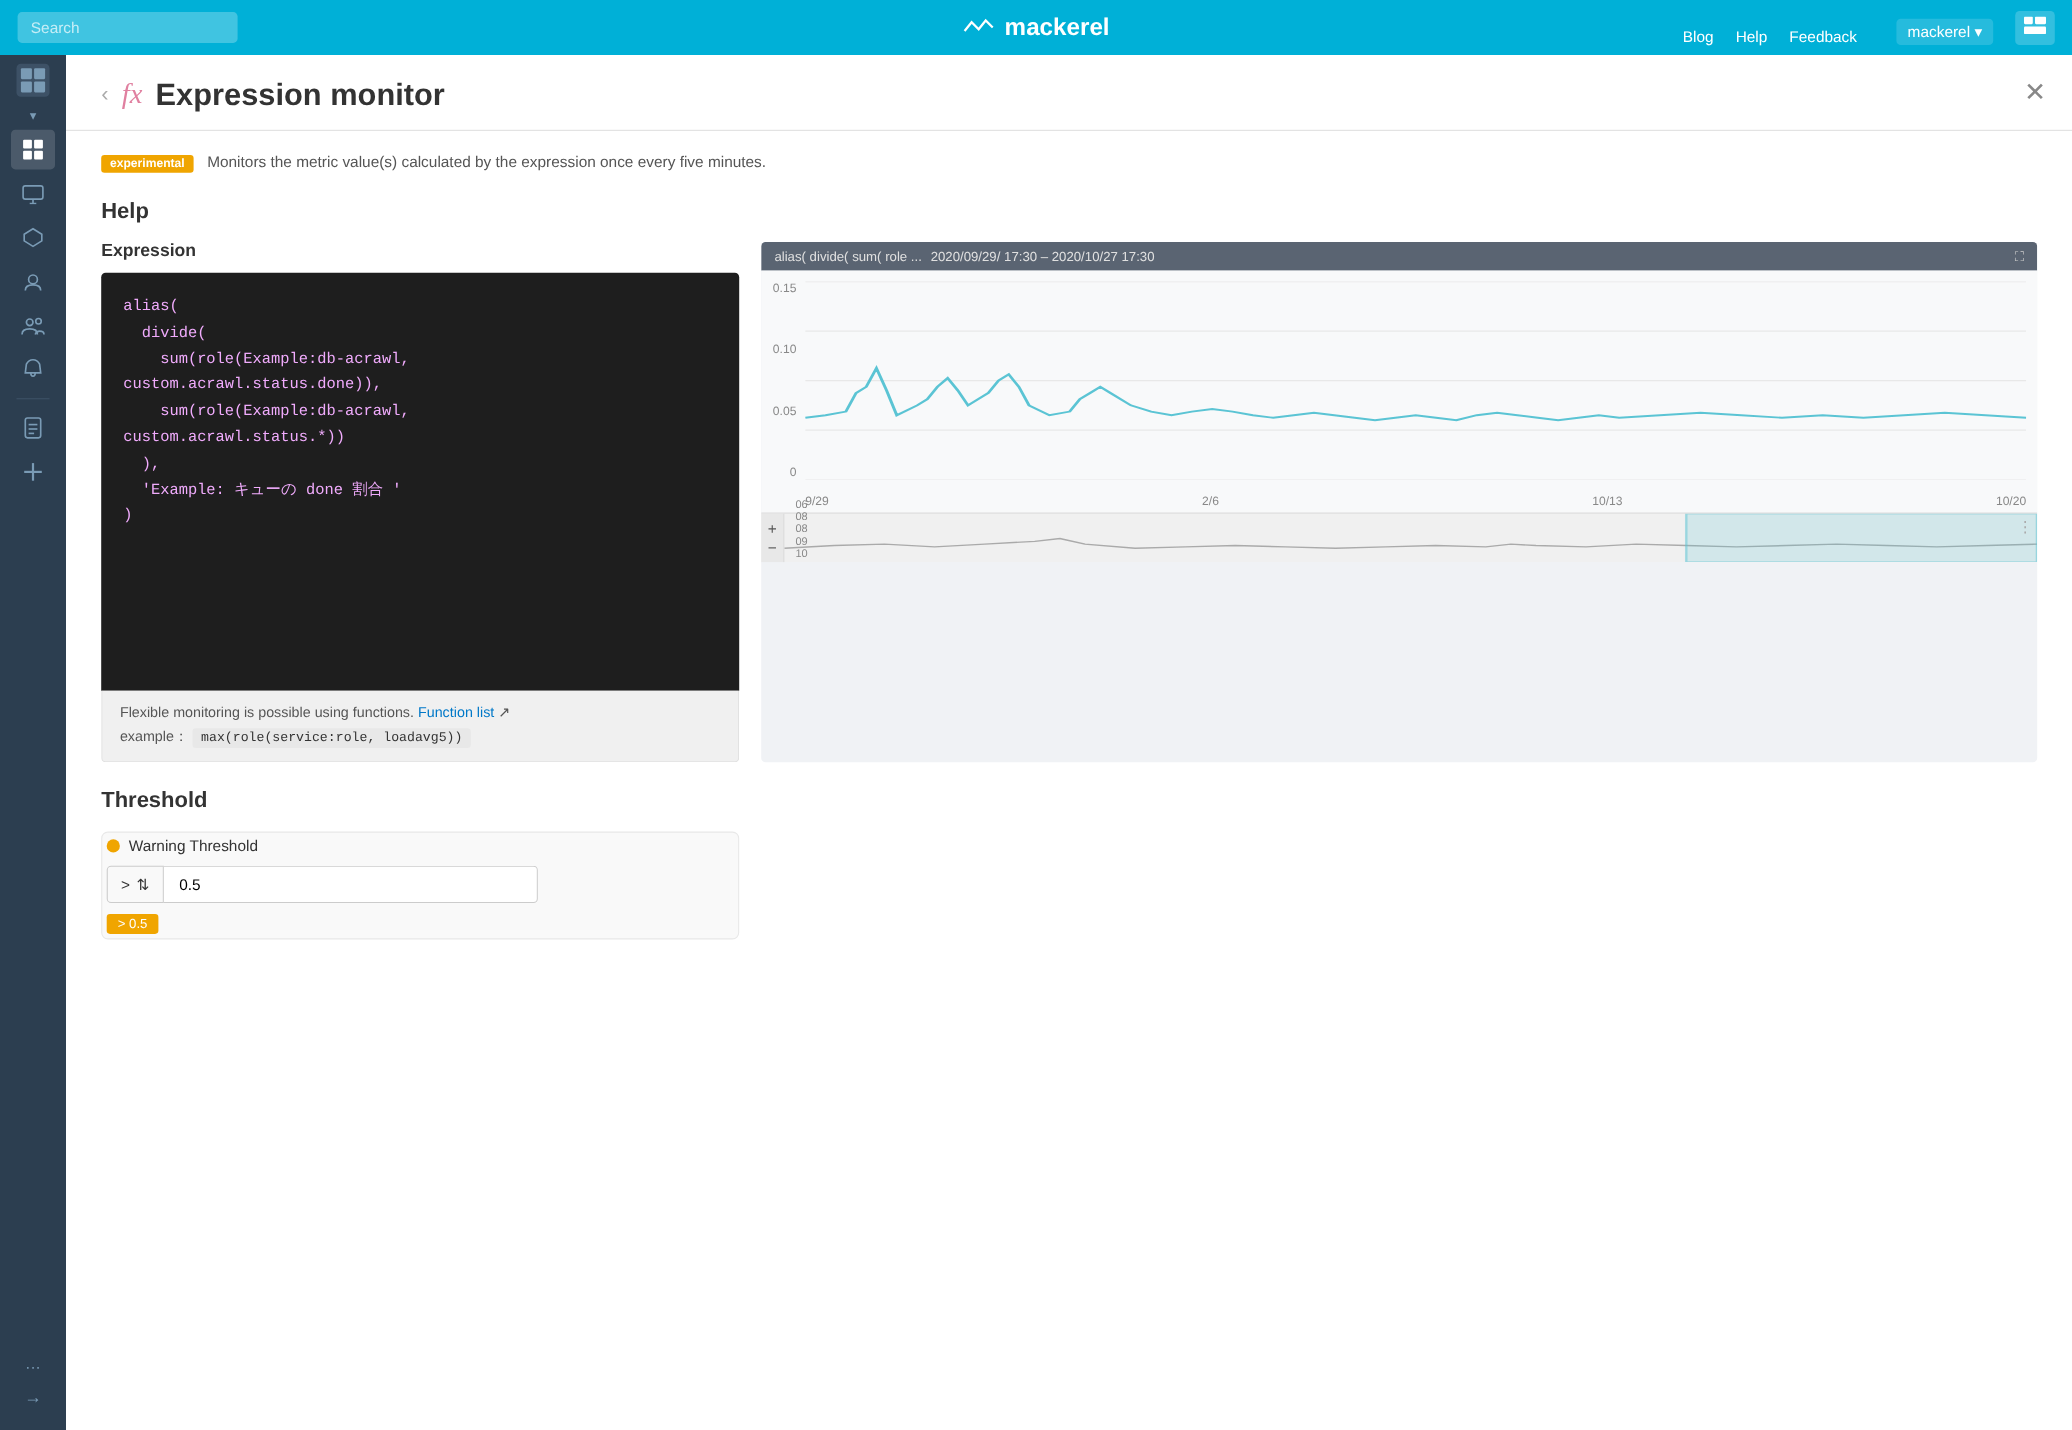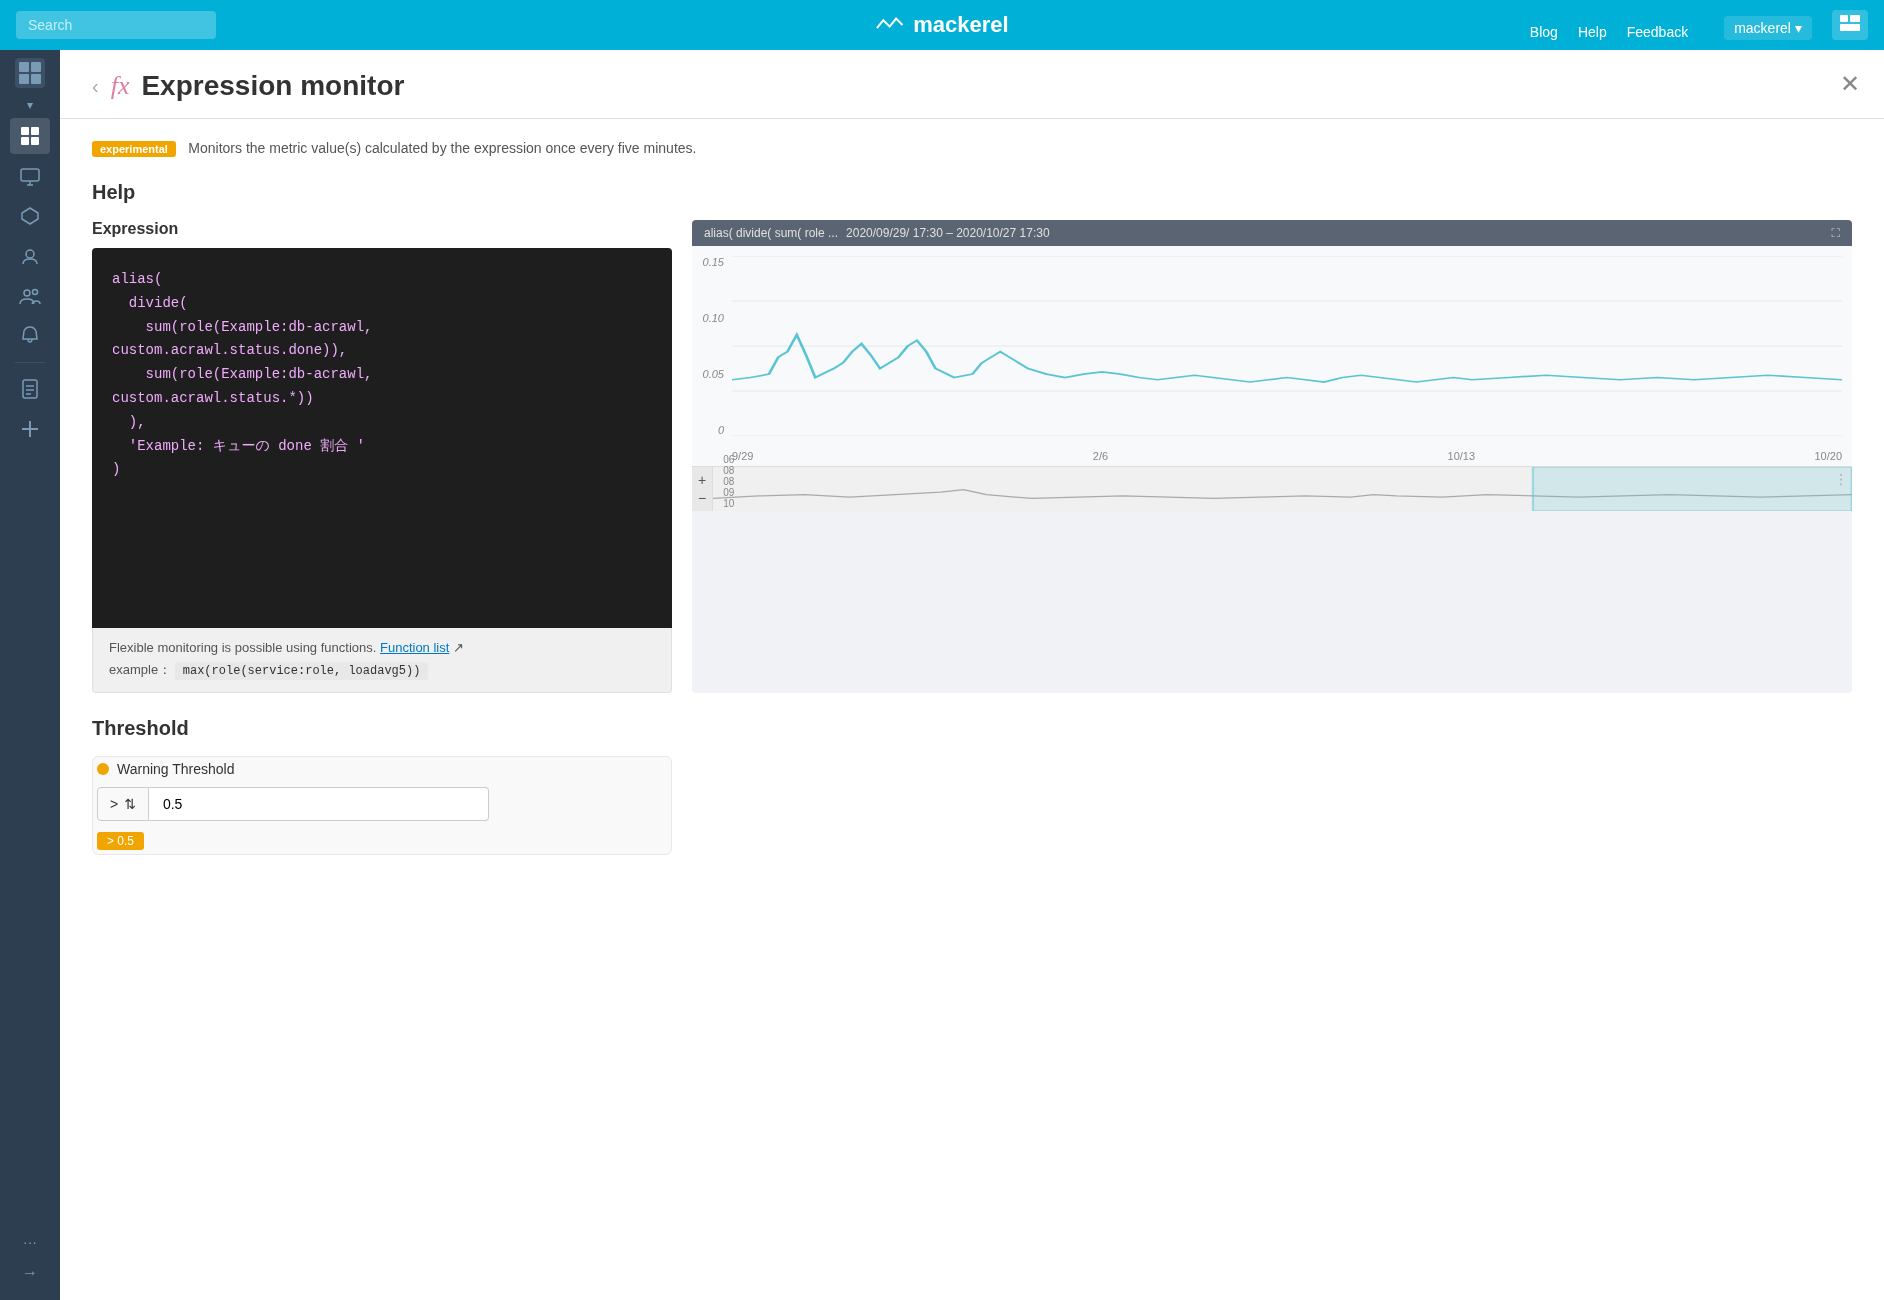--- a/index.html
+++ b/index.html
@@ -248,21 +248,20 @@
       background: #f0f0f0;
       border: 1px solid #e0e0e0;
       border-top: none;
       padding: 12px 16px;
       font-size: 13px;
       color: #555;
       border-radius: 0 0 4px 4px;
     }
     .code-hint-inner a {
       color: #0078c8;
-      text-decoration: underline;
     }
     .code-example {
       display: inline-block;
       background: #e8e8e8;
       border-radius: 3px;
       padding: 2px 8px;
       font-family: 'Courier New', monospace;
       font-size: 12px;
       color: #333;
     }
@@ -300,21 +299,20 @@
       top: 10px;
       bottom: 30px;
       width: 36px;
       display: flex;
       flex-direction: column;
       justify-content: space-between;
       align-items: flex-end;
       padding-right: 4px;
       font-size: 11px;
       color: #888;
-      font-style: italic;
     }
     .chart-svg-area {
       position: absolute;
       left: 40px;
       right: 10px;
       top: 10px;
       bottom: 30px;
     }
     .chart-x-labels {
       position: absolute;

